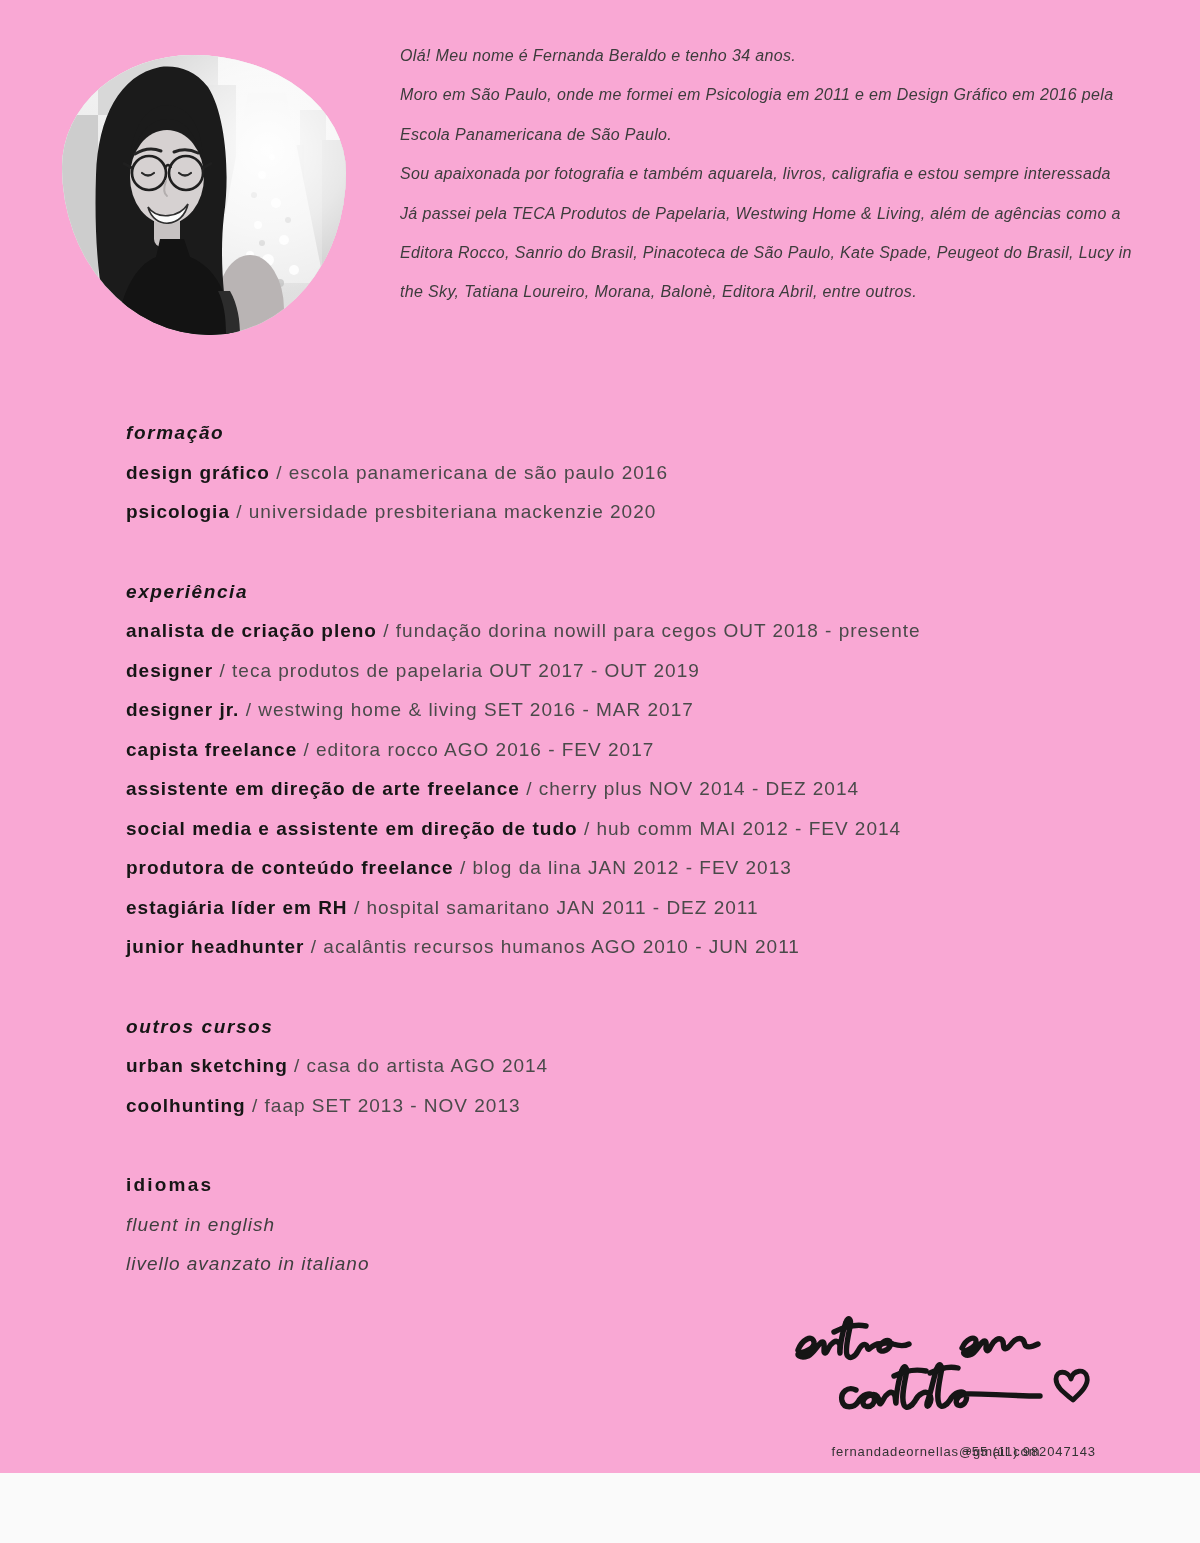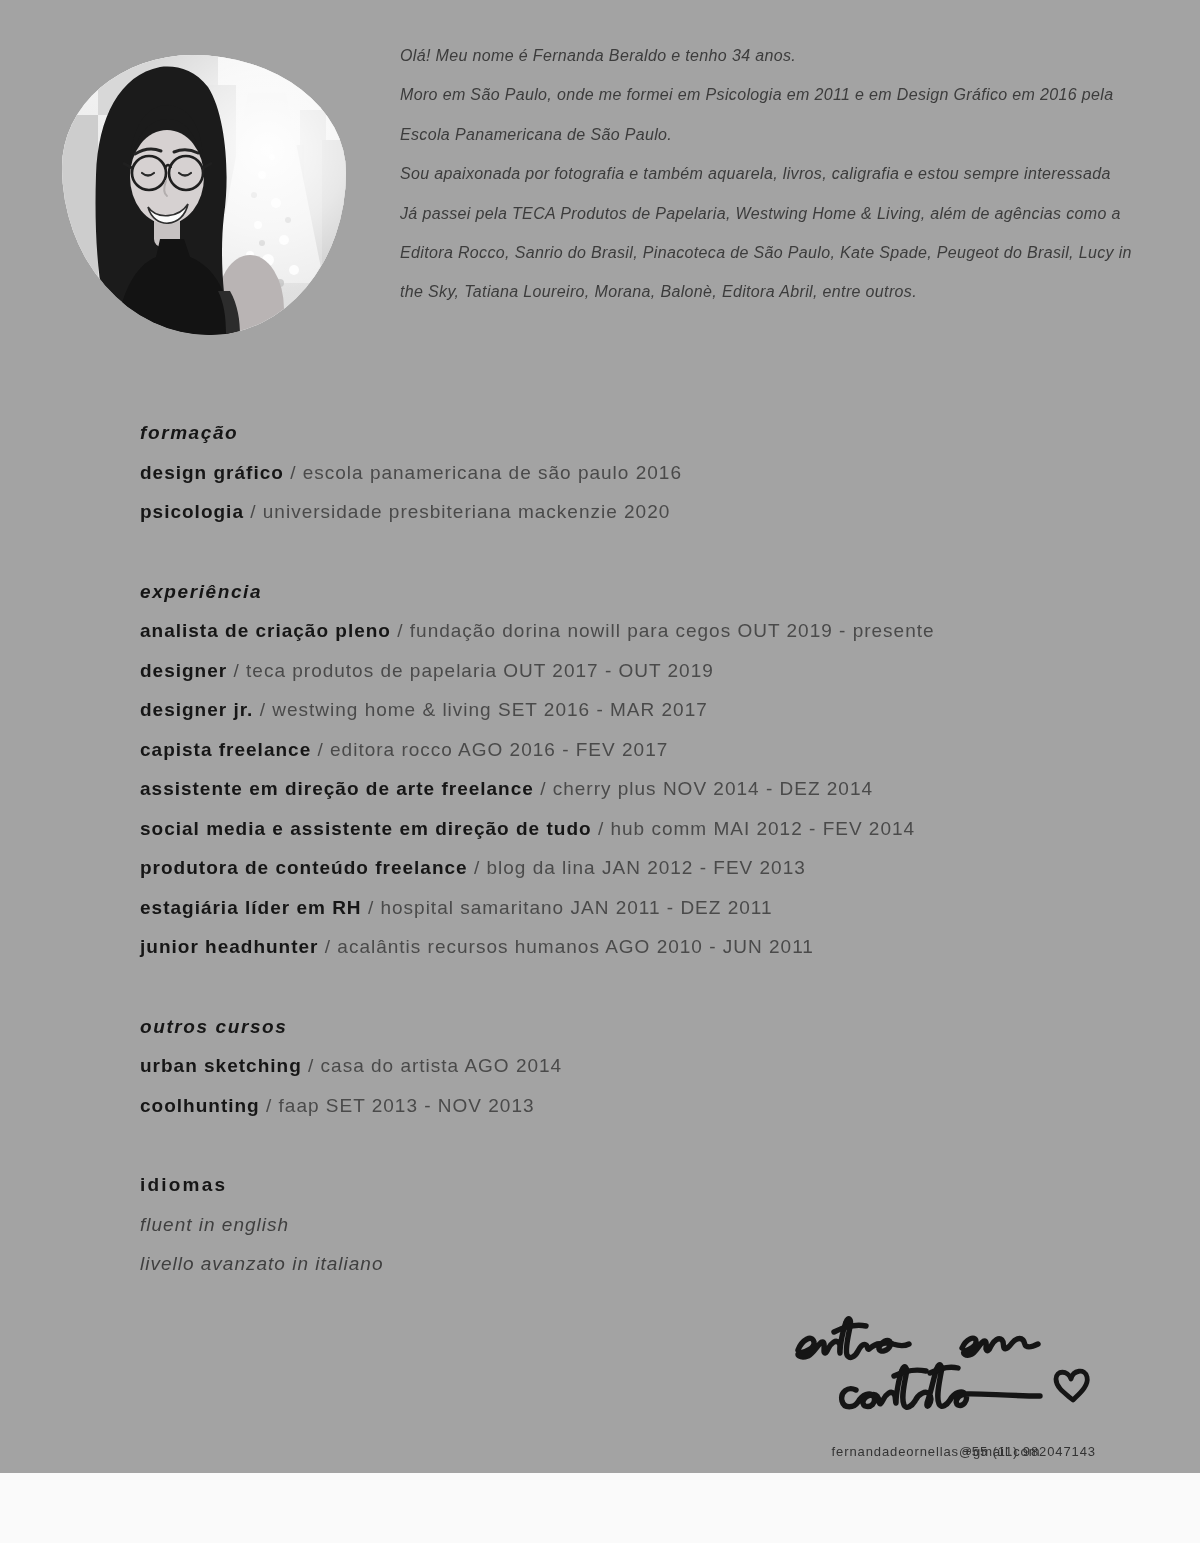--- a/index.html
+++ b/index.html
@@ -1,39 +1,39 @@
 <!DOCTYPE html>
 <html><head>
 <meta charset="utf-8">
 <style>
   * { margin:0; padding:0; box-sizing:border-box; }
   html,body { background:#ffffff; }
   .page {
     position:relative; width:1200px; height:1543px; margin:0 auto;
-    background:#a3a3a3; overflow:hidden;
+    background:#f9a8d4; overflow:hidden;
     font-family:"Liberation Sans", sans-serif;
     color:#3f3f3f;
   }
   
   .photo-wrap {
     position:absolute; left:62px; top:55px; width:284px; height:280px;
     overflow:hidden;
     border-radius:46% 54% 48% 52% / 40% 42% 58% 60%;
     background:#e9e9e9;
   }
   .photo-wrap svg { display:block; width:100%; height:100%; }
   
   .intro {
     position:absolute; left:400px; top:36px; width:760px;
     font-style:italic; font-size:16px; letter-spacing:.35px; color:#3c3c3c;
   }
   .intro-line { height:39.4px; line-height:39.4px; white-space:nowrap; }
   
   .main {
-    position:absolute; left:140px; top:413px; width:1000px;
+    position:absolute; left:126px; top:413px; width:1000px;
     font-size:19px; letter-spacing:1px; color:#4a4a4a;
   }
   .main section { margin-bottom:40px; }
   .line { height:39.5px; line-height:39.5px; white-space:nowrap; }
   .sec-head {
     font-size:19px; font-weight:700; font-style:italic;
     letter-spacing:1.6px; color:#161616;
   }
   .sec-head.upright { font-style:normal; letter-spacing:2.2px; }
   .entry .t { font-weight:700; color:#161616; }
@@ -146,21 +146,21 @@
   <div class="main">
 
     <section>
       <div class="line sec-head">formação</div>
       <div class="line entry"><span class="t">design gráfico</span> <span class="d">/ escola panamericana de são paulo 2016</span></div>
       <div class="line entry"><span class="t">psicologia</span> <span class="d">/ universidade presbiteriana mackenzie 2020</span></div>
     </section>
 
     <section>
       <div class="line sec-head">experiência</div>
-      <div class="line entry"><span class="t">analista de criação pleno</span> <span class="d">/ fundação dorina nowill para cegos OUT 2019 - presente</span></div>
+      <div class="line entry"><span class="t">analista de criação pleno</span> <span class="d">/ fundação dorina nowill para cegos OUT 2018 - presente</span></div>
       <div class="line entry"><span class="t">designer</span> <span class="d">/ teca produtos de papelaria OUT 2017 - OUT 2019</span></div>
       <div class="line entry"><span class="t">designer jr.</span> <span class="d">/ westwing home &amp; living SET 2016 - MAR 2017</span></div>
       <div class="line entry"><span class="t">capista freelance</span> <span class="d">/ editora rocco AGO 2016 - FEV 2017</span></div>
       <div class="line entry"><span class="t">assistente em direção de arte freelance</span> <span class="d">/ cherry plus NOV 2014 - DEZ 2014</span></div>
       <div class="line entry"><span class="t">social media e assistente em direção de tudo</span> <span class="d">/ hub comm MAI 2012 - FEV 2014</span></div>
       <div class="line entry"><span class="t">produtora de conteúdo freelance</span> <span class="d">/ blog da lina JAN 2012 - FEV 2013</span></div>
       <div class="line entry"><span class="t">estagiária líder em RH</span> <span class="d">/ hospital samaritano JAN 2011 - DEZ 2011</span></div>
       <div class="line entry"><span class="t">junior headhunter</span> <span class="d">/ acalântis recursos humanos AGO 2010 - JUN 2011</span></div>
     </section>
 

